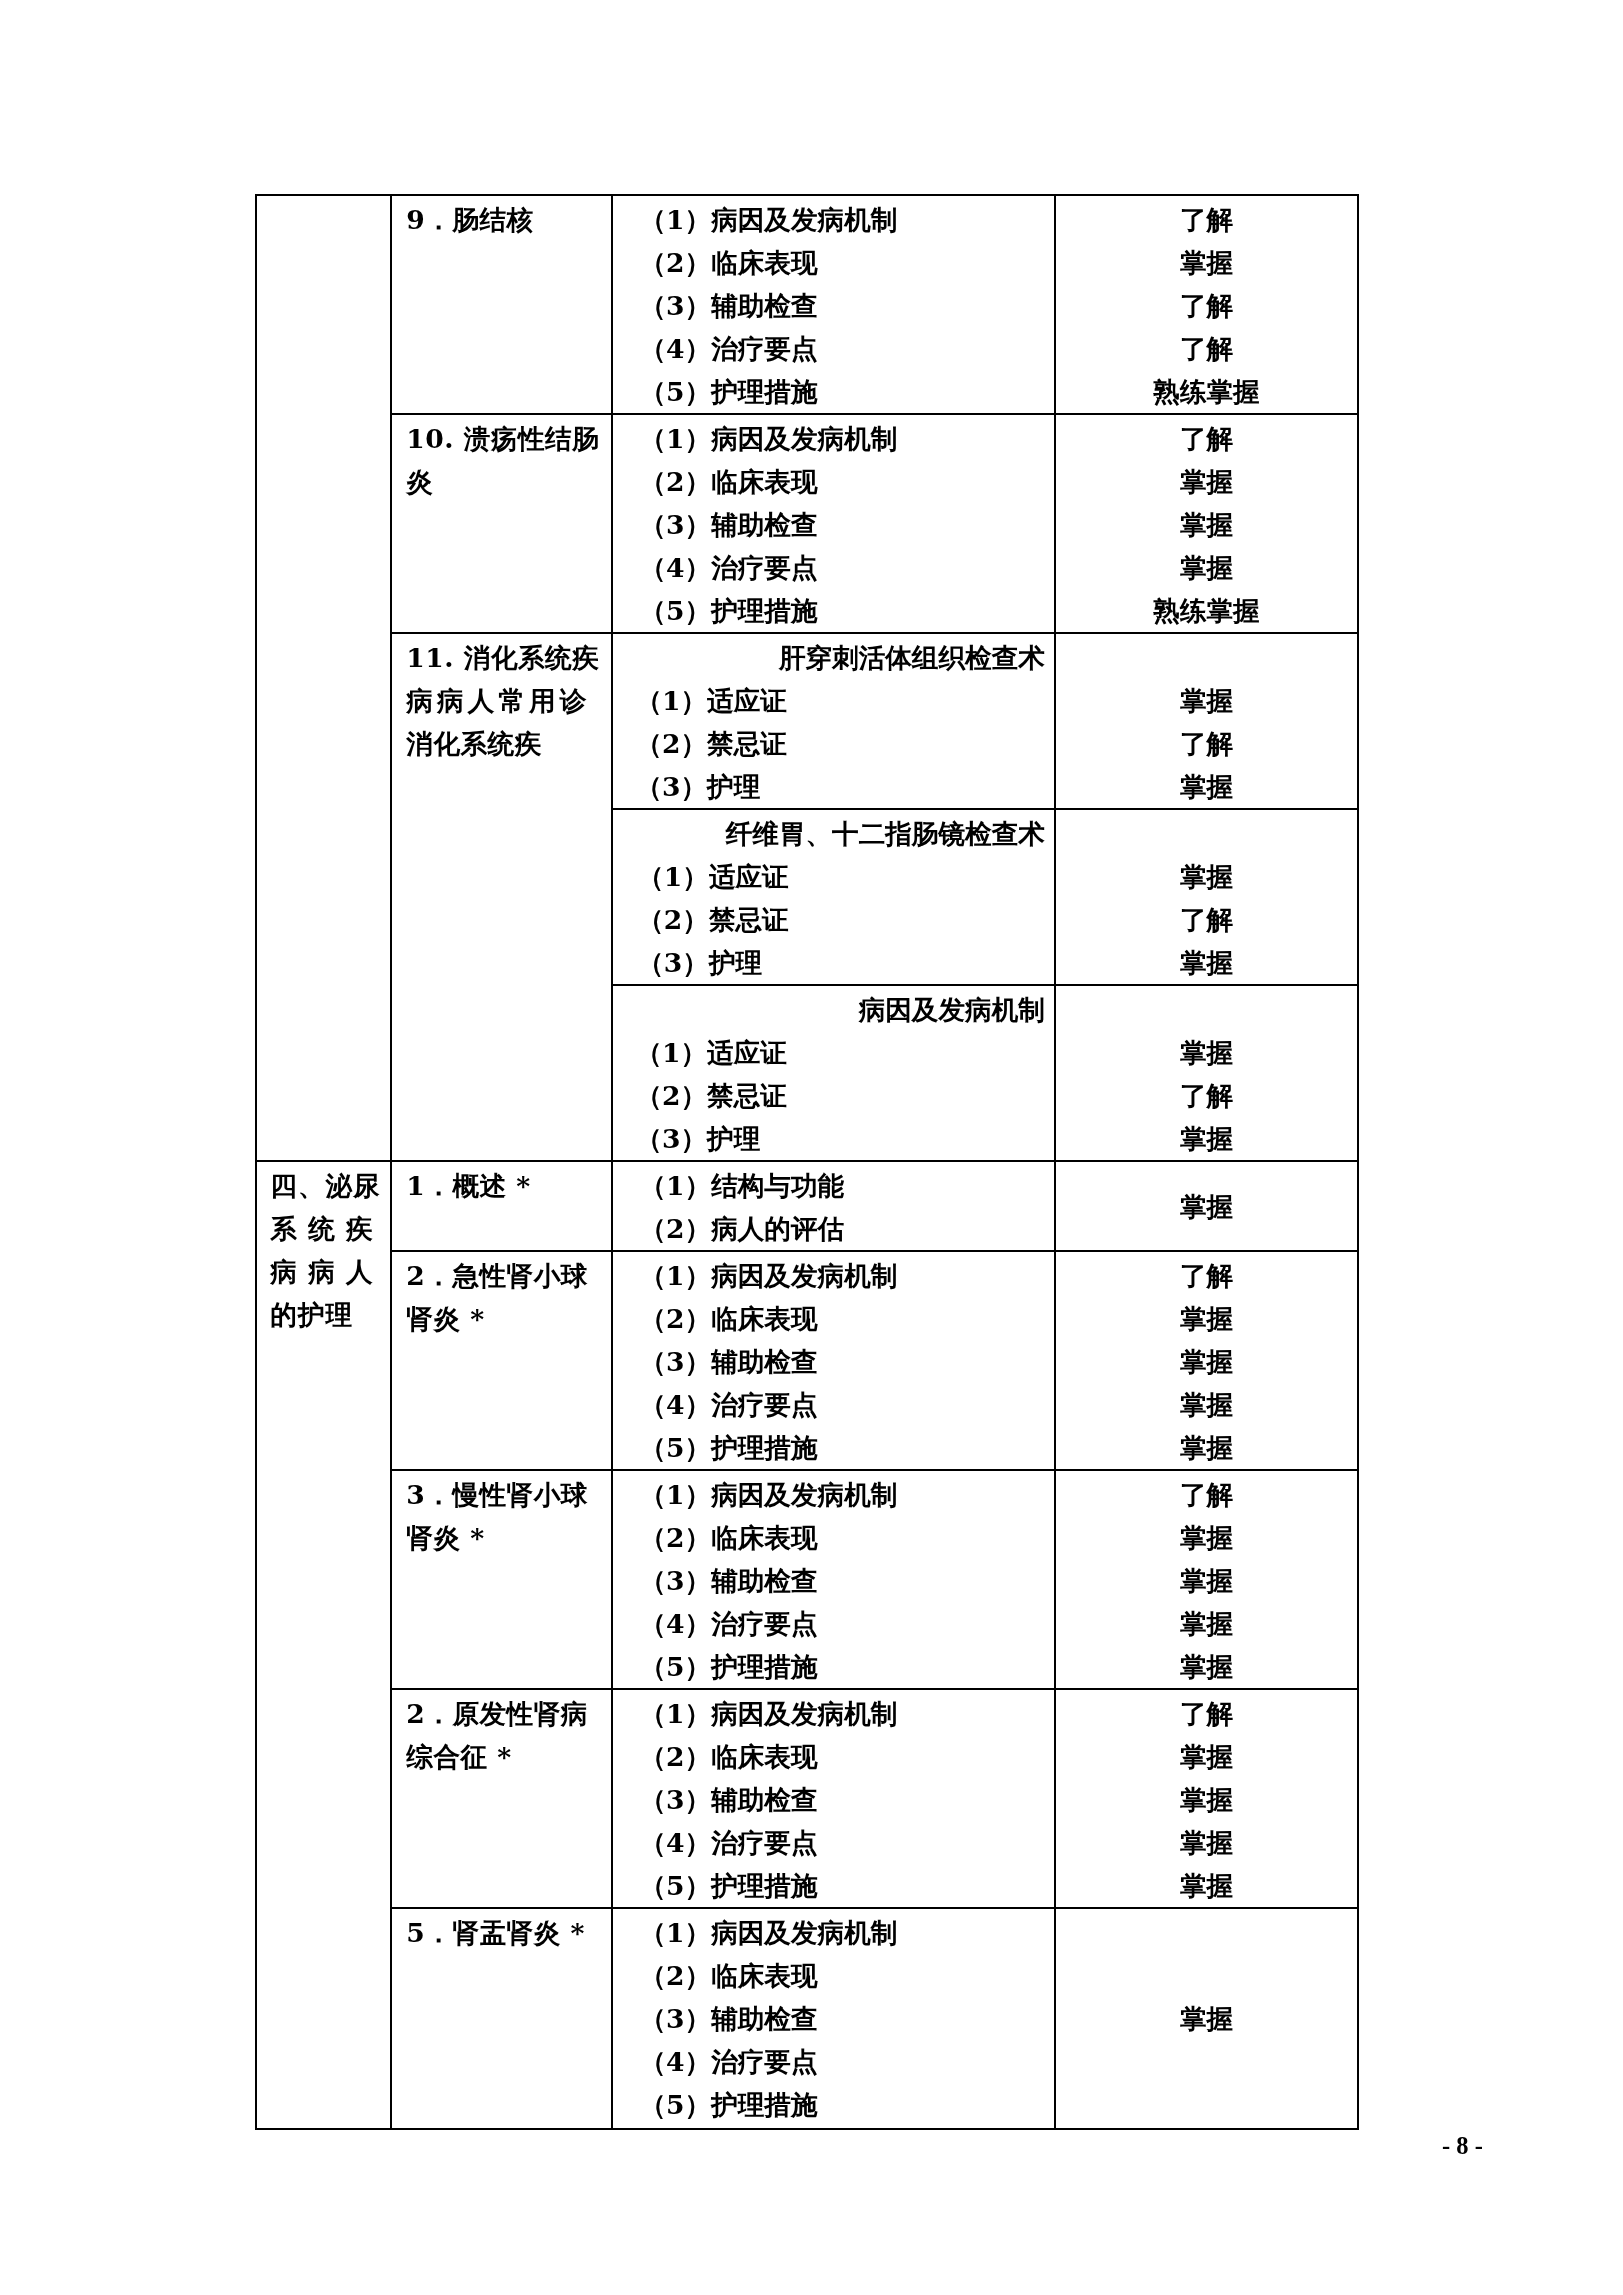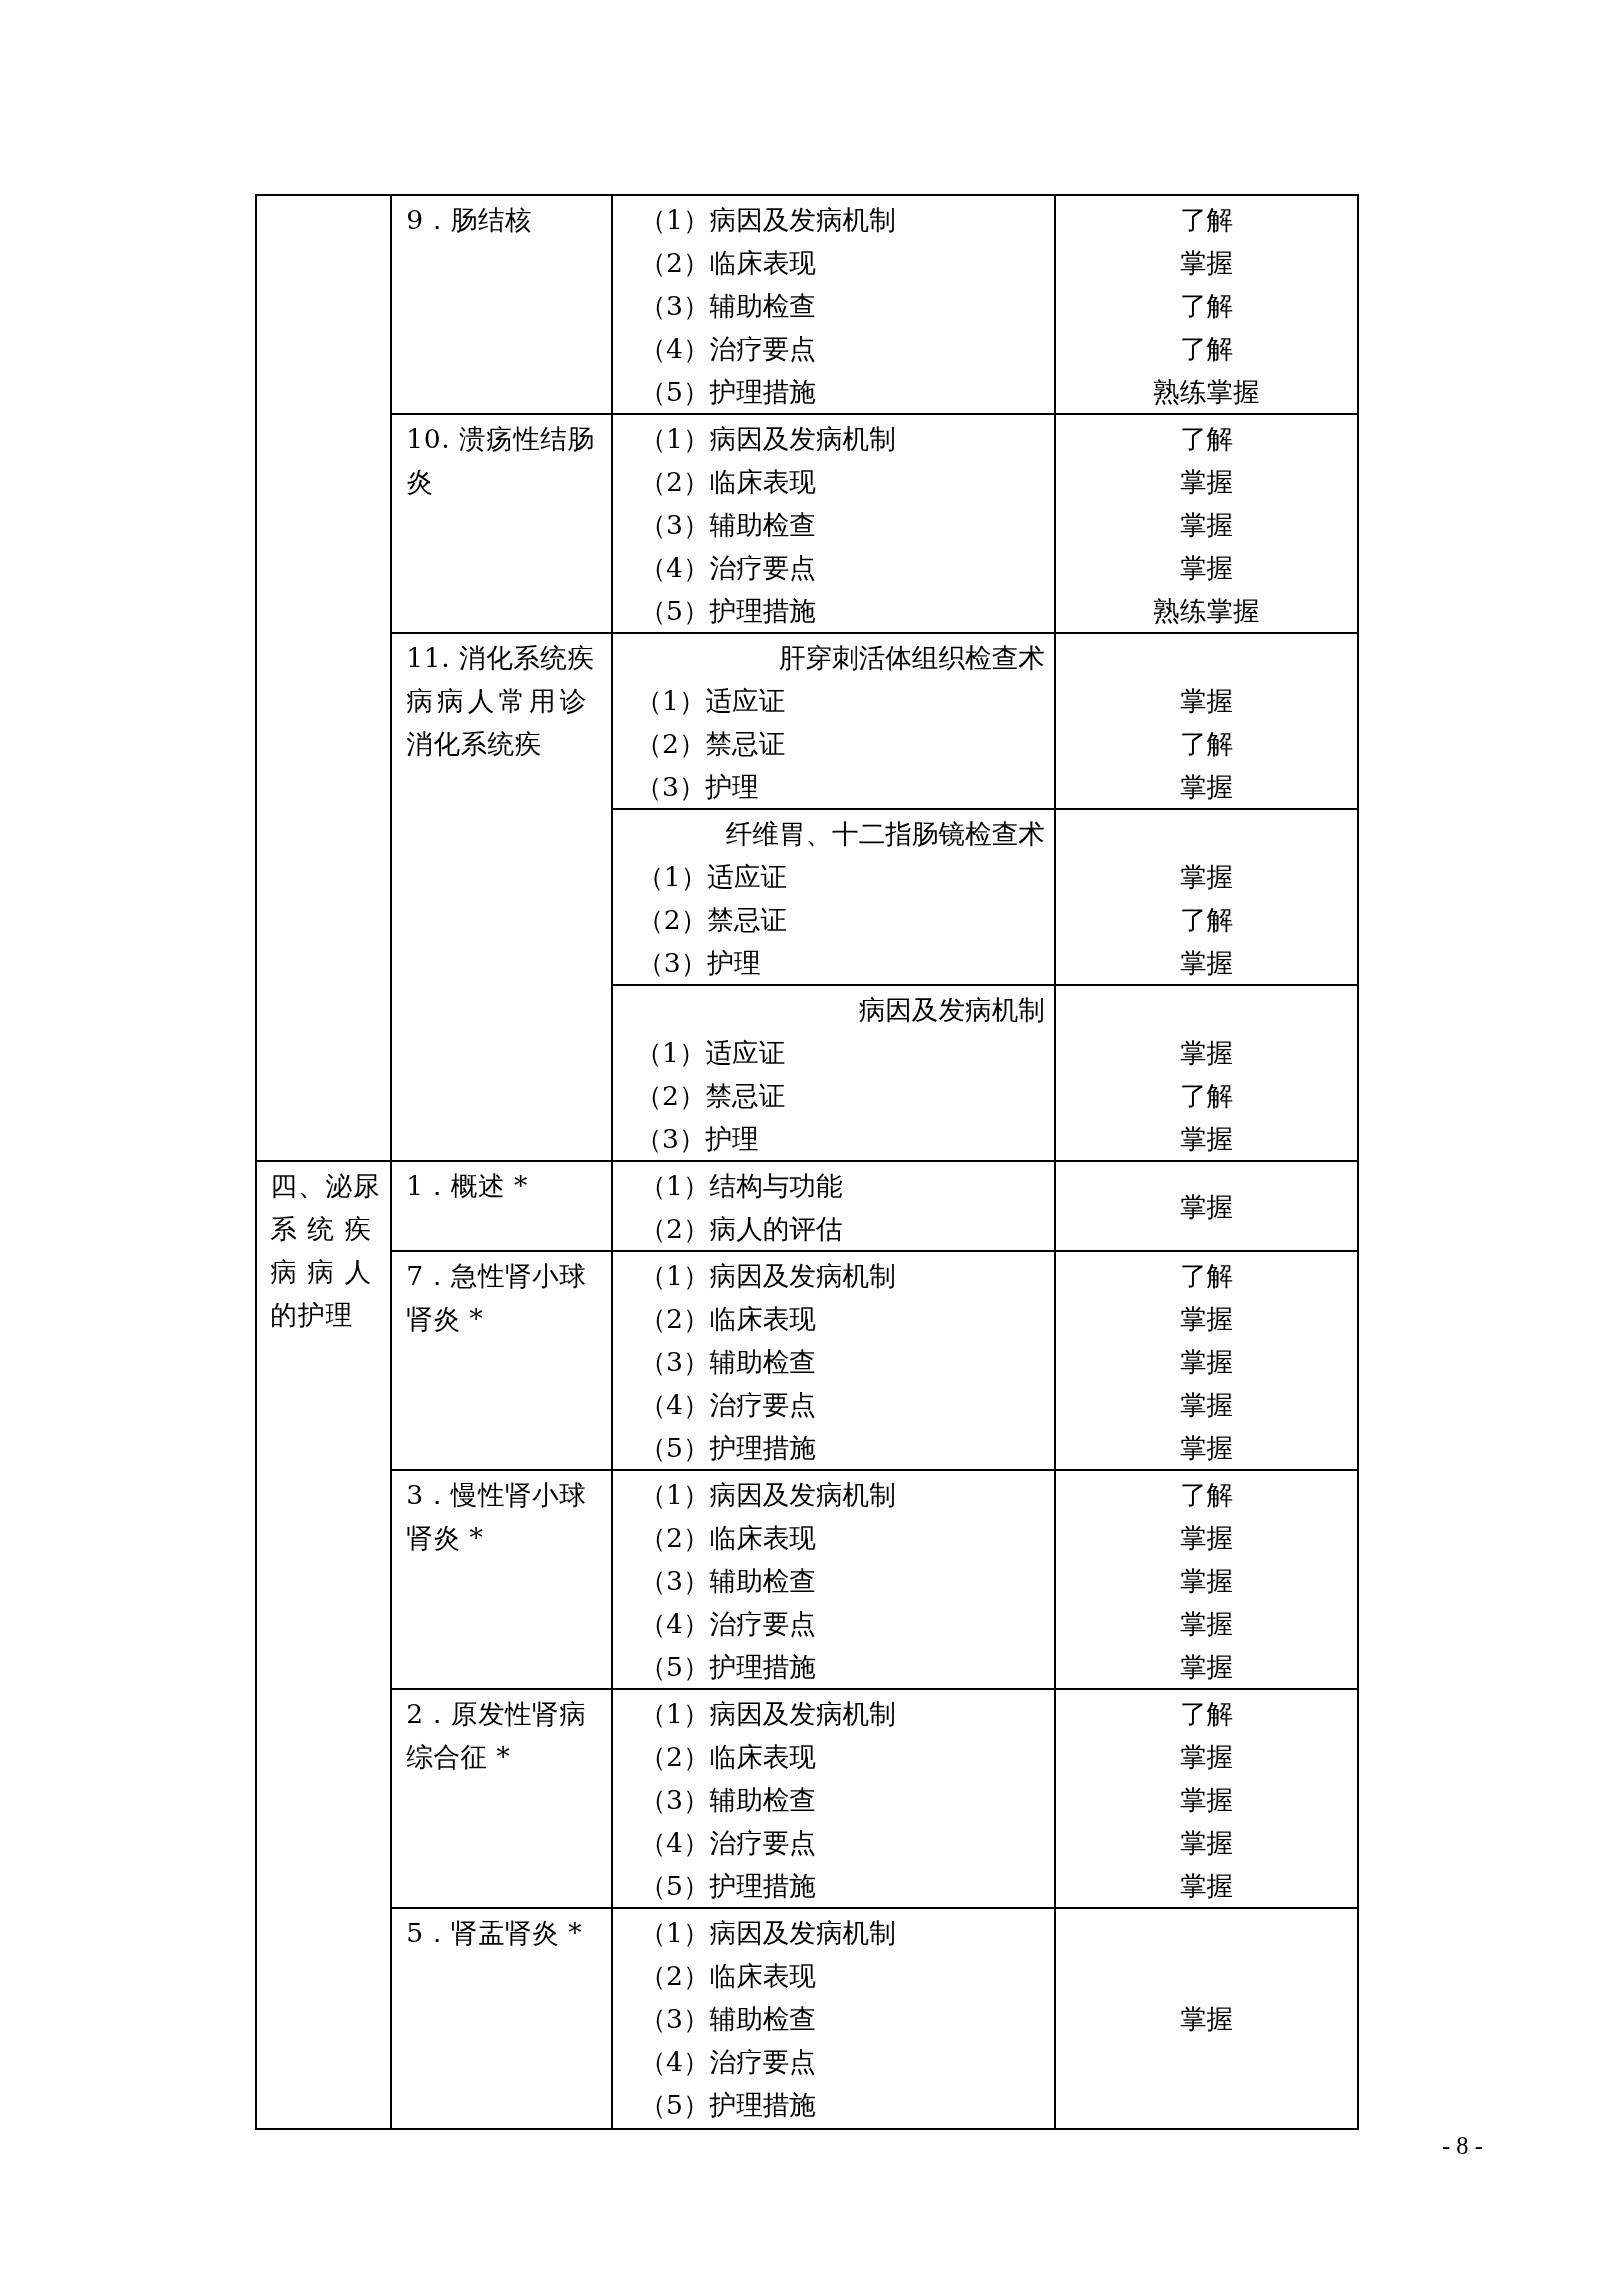--- a/index.html
+++ b/index.html
@@ -1,21 +1,21 @@
 <!DOCTYPE html>
 <html style="font-size:8.2px"><head>
 <meta charset="utf-8">
 <style>
   html, body { margin: 0; padding: 0; background: #ffffff; }
   body {
     width: 1623px; height: 2295px; position: relative; overflow: hidden;
     font-family: "DejaVu Serif", "Liberation Serif", serif;
     color: #000000;
   }
-  .page { position: absolute; left: 0; top: 0; width: 1623px; height: 1967px; }
+  .page { position: absolute; left: 0; top: 0; width: 1623px; height: 1967px; font-weight: bold; }
   .tbl {
     position: absolute; left: 255px; top: 194px;
     width: 1102px; height: 1891px;
     border-collapse: collapse; table-layout: fixed;
   }
   .tbl td {
     border: 2.6px solid #000000;
     vertical-align: top;
     padding: 0;
     font-size: 26.6px;
@@ -191,21 +191,21 @@
       </div>
           </td>
       <td class="lvl-mid">
         <span>掌握</span>
       </td>
     </tr>
 
     <tr style="height:214px">
       <td>
             <div class="topic-inner">
-        <span class="line">7．急性肾小球</span>
+        <span class="line">2．急性肾小球</span>
         <span class="line">肾炎 *</span>
       </div>
           </td>
       <td>
             <div class="cell-inner">
         <span class="line item">（1）病因及发病机制</span>
         <span class="line item">（2）临床表现</span>
         <span class="line item">（3）辅助检查</span>
         <span class="line item">（4）治疗要点</span>
         <span class="line item">（5）护理措施</span>

